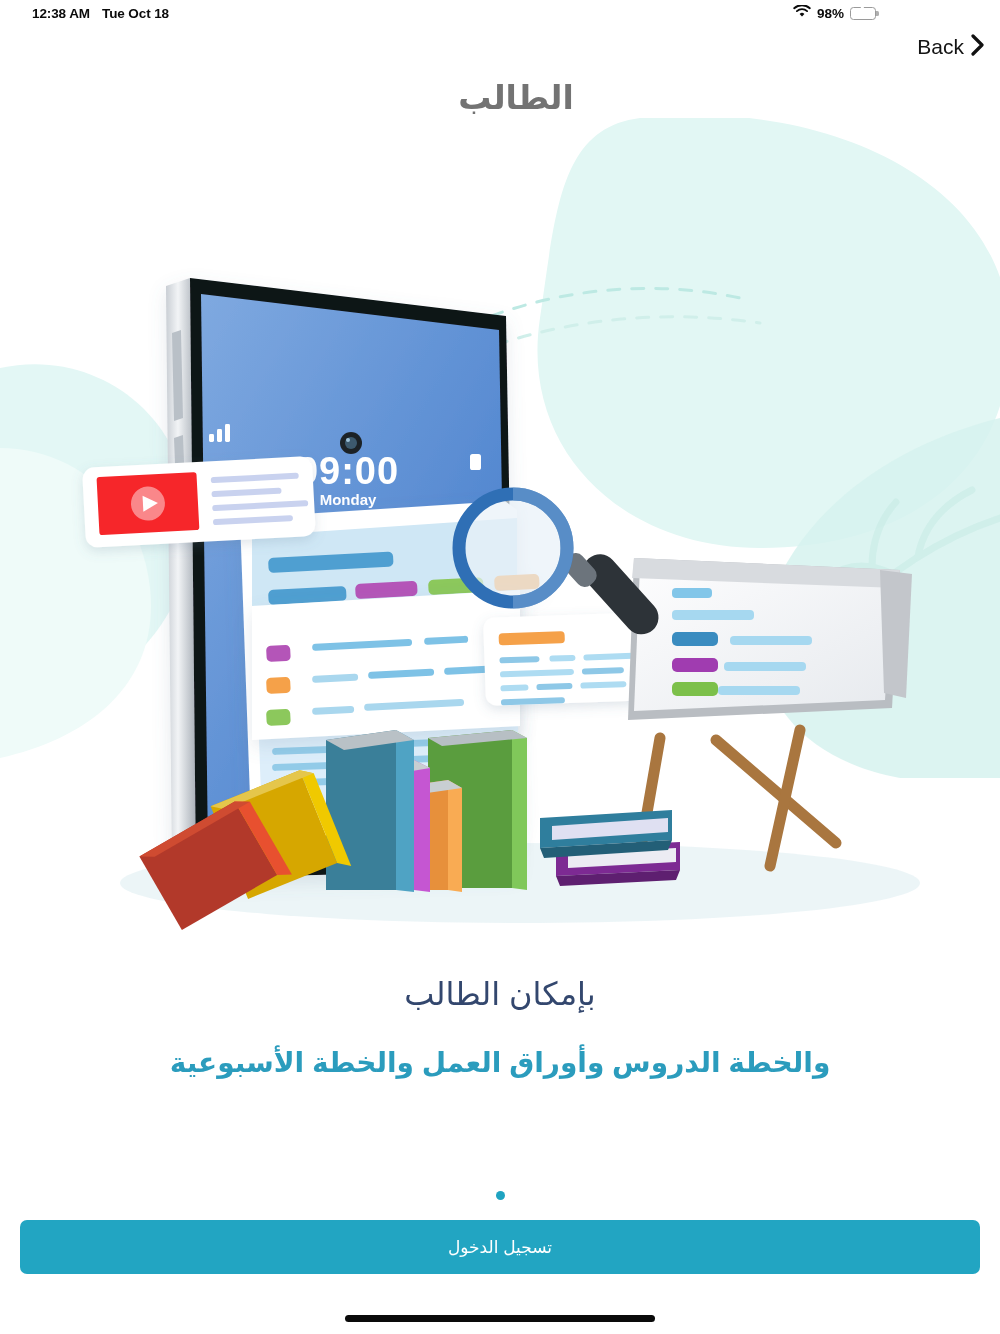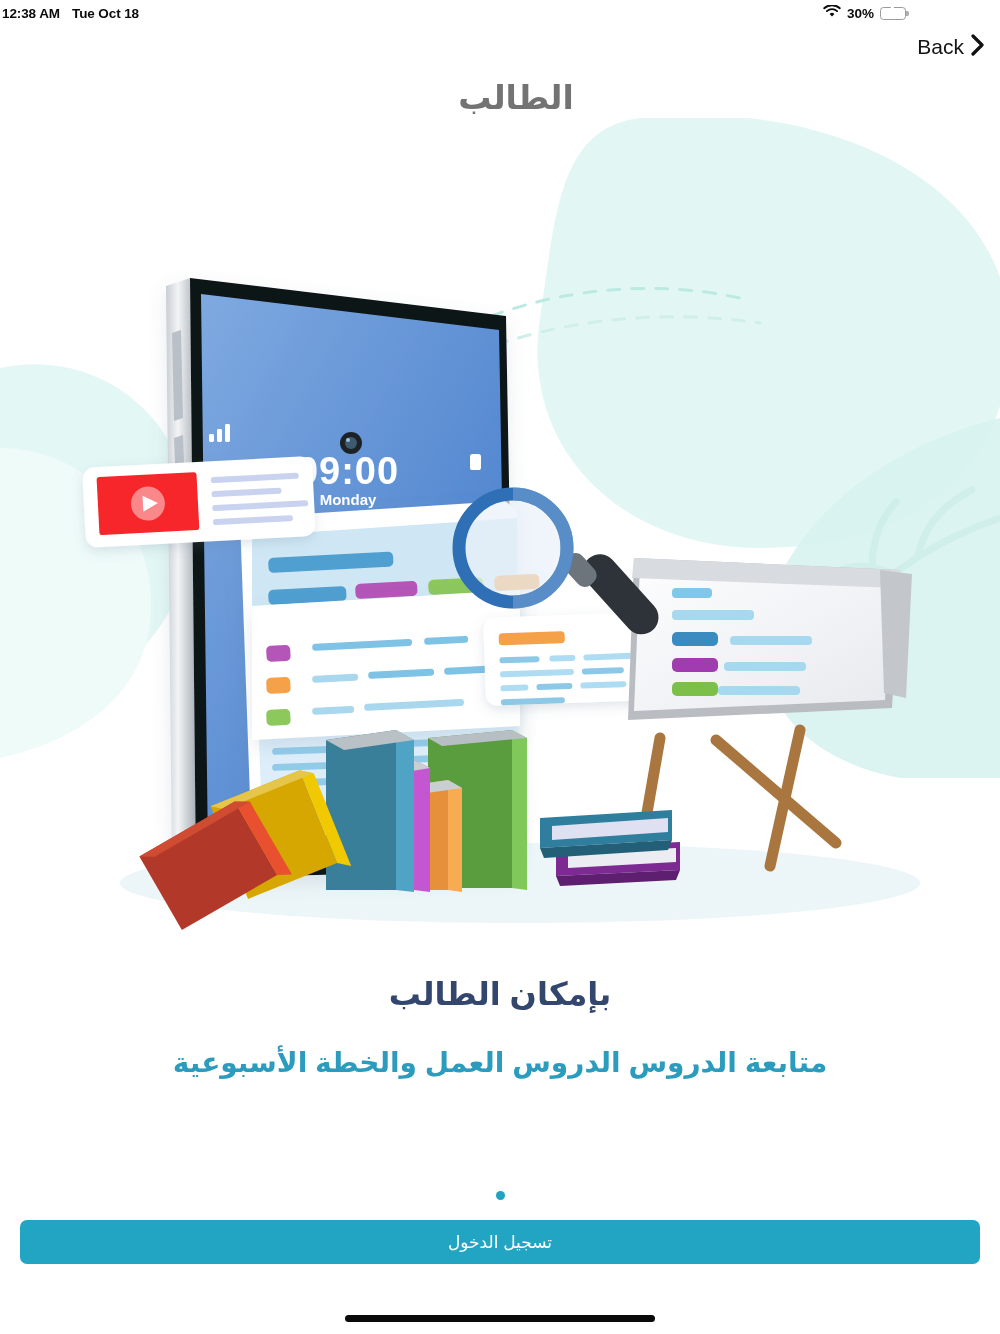--- a/index.html
+++ b/index.html
@@ -14,21 +14,21 @@
     position: relative;
     width: 1000px; height: 1334px;
     background: #ffffff;
     overflow: hidden;
   }
 
   
   .statusbar {
     position: absolute; top: 0; left: 0; width: 908px; height: 26px;
     display: flex; align-items: center; justify-content: space-between;
-    padding: 0 2px; z-index: 40; text-align: center;
+    padding: 0 32px; z-index: 40; text-align: center;
   }
   .sb-left { display: flex; align-items: center; gap: 12px; }
   .sb-time, .sb-date {
     font-size: 13.5px; font-weight: 700; color: #0b0b0b;
     letter-spacing: -0.1px; white-space: nowrap;
   }
   .sb-right { display: flex; align-items: center; gap: 6px; }
   .sb-pct { font-size: 13.5px; font-weight: 700; color: #0b0b0b; }
   .wifi-ico { display: block; }
   .batt {
@@ -76,21 +76,21 @@
     position: absolute; left: 0; top: 118px;
     width: 1000px; height: 830px;
     overflow: hidden; z-index: 10;
   }
   .illus svg { display: block; width: 1000px; height: 830px; }
 
   
   .headline {
     position: absolute; top: 975px; left: 0; width: 1000px;
     text-align: center; direction: rtl;
-    font-size: 32px; font-weight: 700; color: #33476e;
+    font-size: 32px; font-weight: 400; color: #33476e;
     z-index: 30;
   }
   .subline {
     position: absolute; top: 1046px; left: 0; width: 1000px;
     text-align: center; direction: rtl;
     font-size: 28px; font-weight: 700; color: #2b9cbd;
     z-index: 30;
   }
 
   
@@ -98,21 +98,21 @@
     position: absolute; top: 1191px; left: 0; width: 1000px;
     display: flex; justify-content: center; gap: 8px; z-index: 30;
   }
   .dot {
     width: 9px; height: 9px; border-radius: 50%; background: #1fa3c1;
     cursor: pointer;
   }
 
   .cta {
     position: absolute; left: 20px; top: 1220px;
-    width: 960px; height: 44px; border: 0; border-radius: 7px;
+    width: 960px; height: 54px; border: 0; border-radius: 7px;
     background: #22a5c2; color: #ffffff;
     font-family: inherit; font-size: 17px; font-weight: 400;
     direction: rtl; cursor: pointer;
     display: flex; align-items: center; justify-content: center;
     z-index: 30;
   }
 
   .home-indicator {
     position: absolute; left: 50%; transform: translateX(-50%);
     bottom: 12px; width: 310px; height: 7px;
@@ -130,21 +130,21 @@
       <span class="sb-date">Tue Oct 18</span>
     </div>
     <div class="sb-right">
       <span class="wifi-ico">
         <svg width="18" height="13" viewBox="0 0 18 13">
           <path d="M9 11.6 6.6 8.9a3.6 3.6 0 0 1 4.8 0z" fill="#0b0b0b"></path>
           <path d="M3.9 6.1a7.6 7.6 0 0 1 10.2 0" stroke="#0b0b0b" stroke-width="1.9" fill="none" stroke-linecap="round"></path>
           <path d="M1.2 3.2a11.6 11.6 0 0 1 15.6 0" stroke="#0b0b0b" stroke-width="1.9" fill="none" stroke-linecap="round"></path>
         </svg>
       </span>
-      <span class="sb-pct">30%</span>
+      <span class="sb-pct">98%</span>
       <span class="batt">
         <span class="batt-fill">
           <svg class="bolt" width="8" height="11" viewBox="0 0 8 11">
             <path d="M4.6 0 0.4 6h2.6L2.8 11 7.6 4.6H4.9z" fill="#ffffff"></path>
           </svg>
         </span>
       </span>
     </div>
   </div>
 
@@ -385,21 +385,21 @@
         <path d="M568 736 L676 730 L676 744 L568 750 Z" fill="#ececf3"></path>
 
         <path d="M540 700 L672 692 L672 722 L540 730 Z" fill="#2f7e9d"></path>
         <path d="M540 730 L672 722 L668 732 L544 740 Z" fill="#235f77"></path>
         <path d="M552 708 L668 700 L668 714 L552 722 Z" fill="#dfe0f2"></path>
       </g>
     </svg>
   </div>
 
   <div class="headline">بإمكان الطالب</div>
-  <div class="subline">متابعة الدروس الدروس العمل والخطة الأسبوعية</div>
+  <div class="subline">والخطة الدروس وأوراق العمل والخطة الأسبوعية</div>
 
   <div class="pager">
     <span class="dot"></span>
   </div>
 
   <button class="cta">تسجيل الدخول</button>
 
   <div class="home-indicator"></div>
 </div>
 

